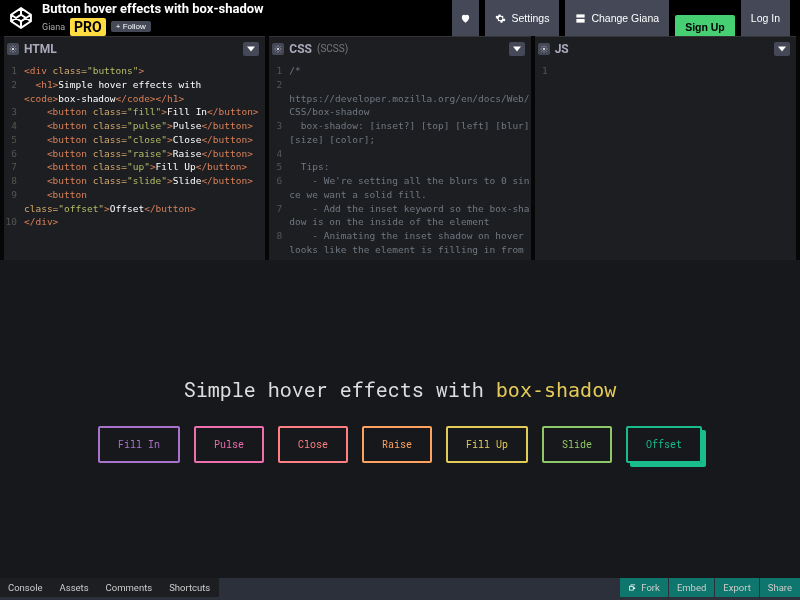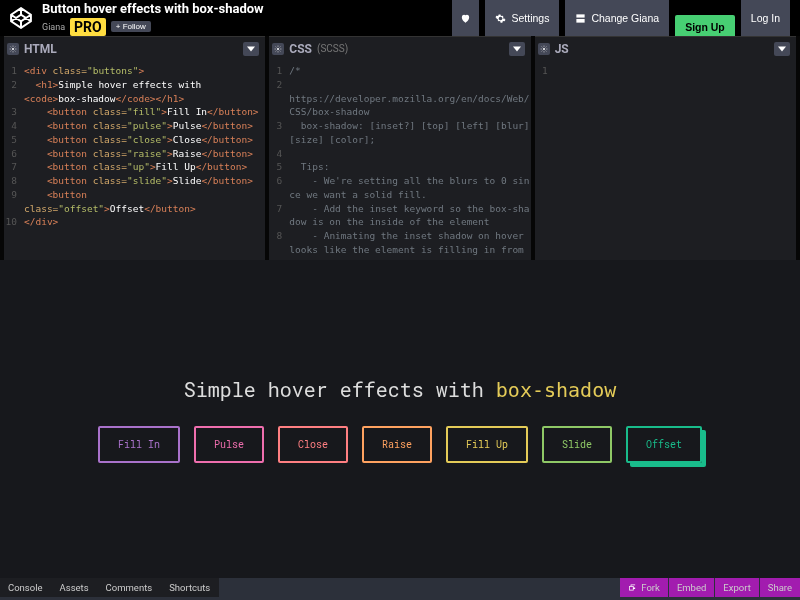--- a/index.html
+++ b/index.html
@@ -87,21 +87,21 @@
 .demo-btn.up { color: #e4cb58; border: 2px solid #e4cb58; }
 .demo-btn.slide { color: #8fc866; border: 2px solid #8fc866; }
 .demo-btn.offset { color: #19bc8b; border: 2px solid #19bc8b; box-shadow: 4px 4px 0 0 #19bc8b; }
 
 .footer {
   background: #2c303a; height: 22px; display: flex; align-items: flex-start;
   font-size: 9.5px; color: #ccc;
 }
 .footer .tab { padding: 4px 8px; cursor: pointer; border-right: 1px solid #1d1e22; background: #1d1e22; }
 .footer .spacer { flex: 1; }
-.footer .ftab { padding: 4px 8px; cursor: pointer; border-left: 1px solid #2c303a; background: #a21caf; display: flex; align-items: center; gap: 4px; }
+.footer .ftab { padding: 4px 8px; cursor: pointer; border-left: 1px solid #2c303a; background: #0f766e; display: flex; align-items: center; gap: 4px; }
 svg { display: block; }
 </style>
 </head>
 <body>
 
 <div class="topbar">
   <div class="logo">
     <svg viewBox="0 0 100 100" stroke="#fff" fill="none" stroke-width="9">
       <path d="M50 5 95 35v30L50 95 5 65V35zM50 5v30M50 65v30M5 35l45 30 45-30M5 65l45-30 45 30"></path>
     </svg>

